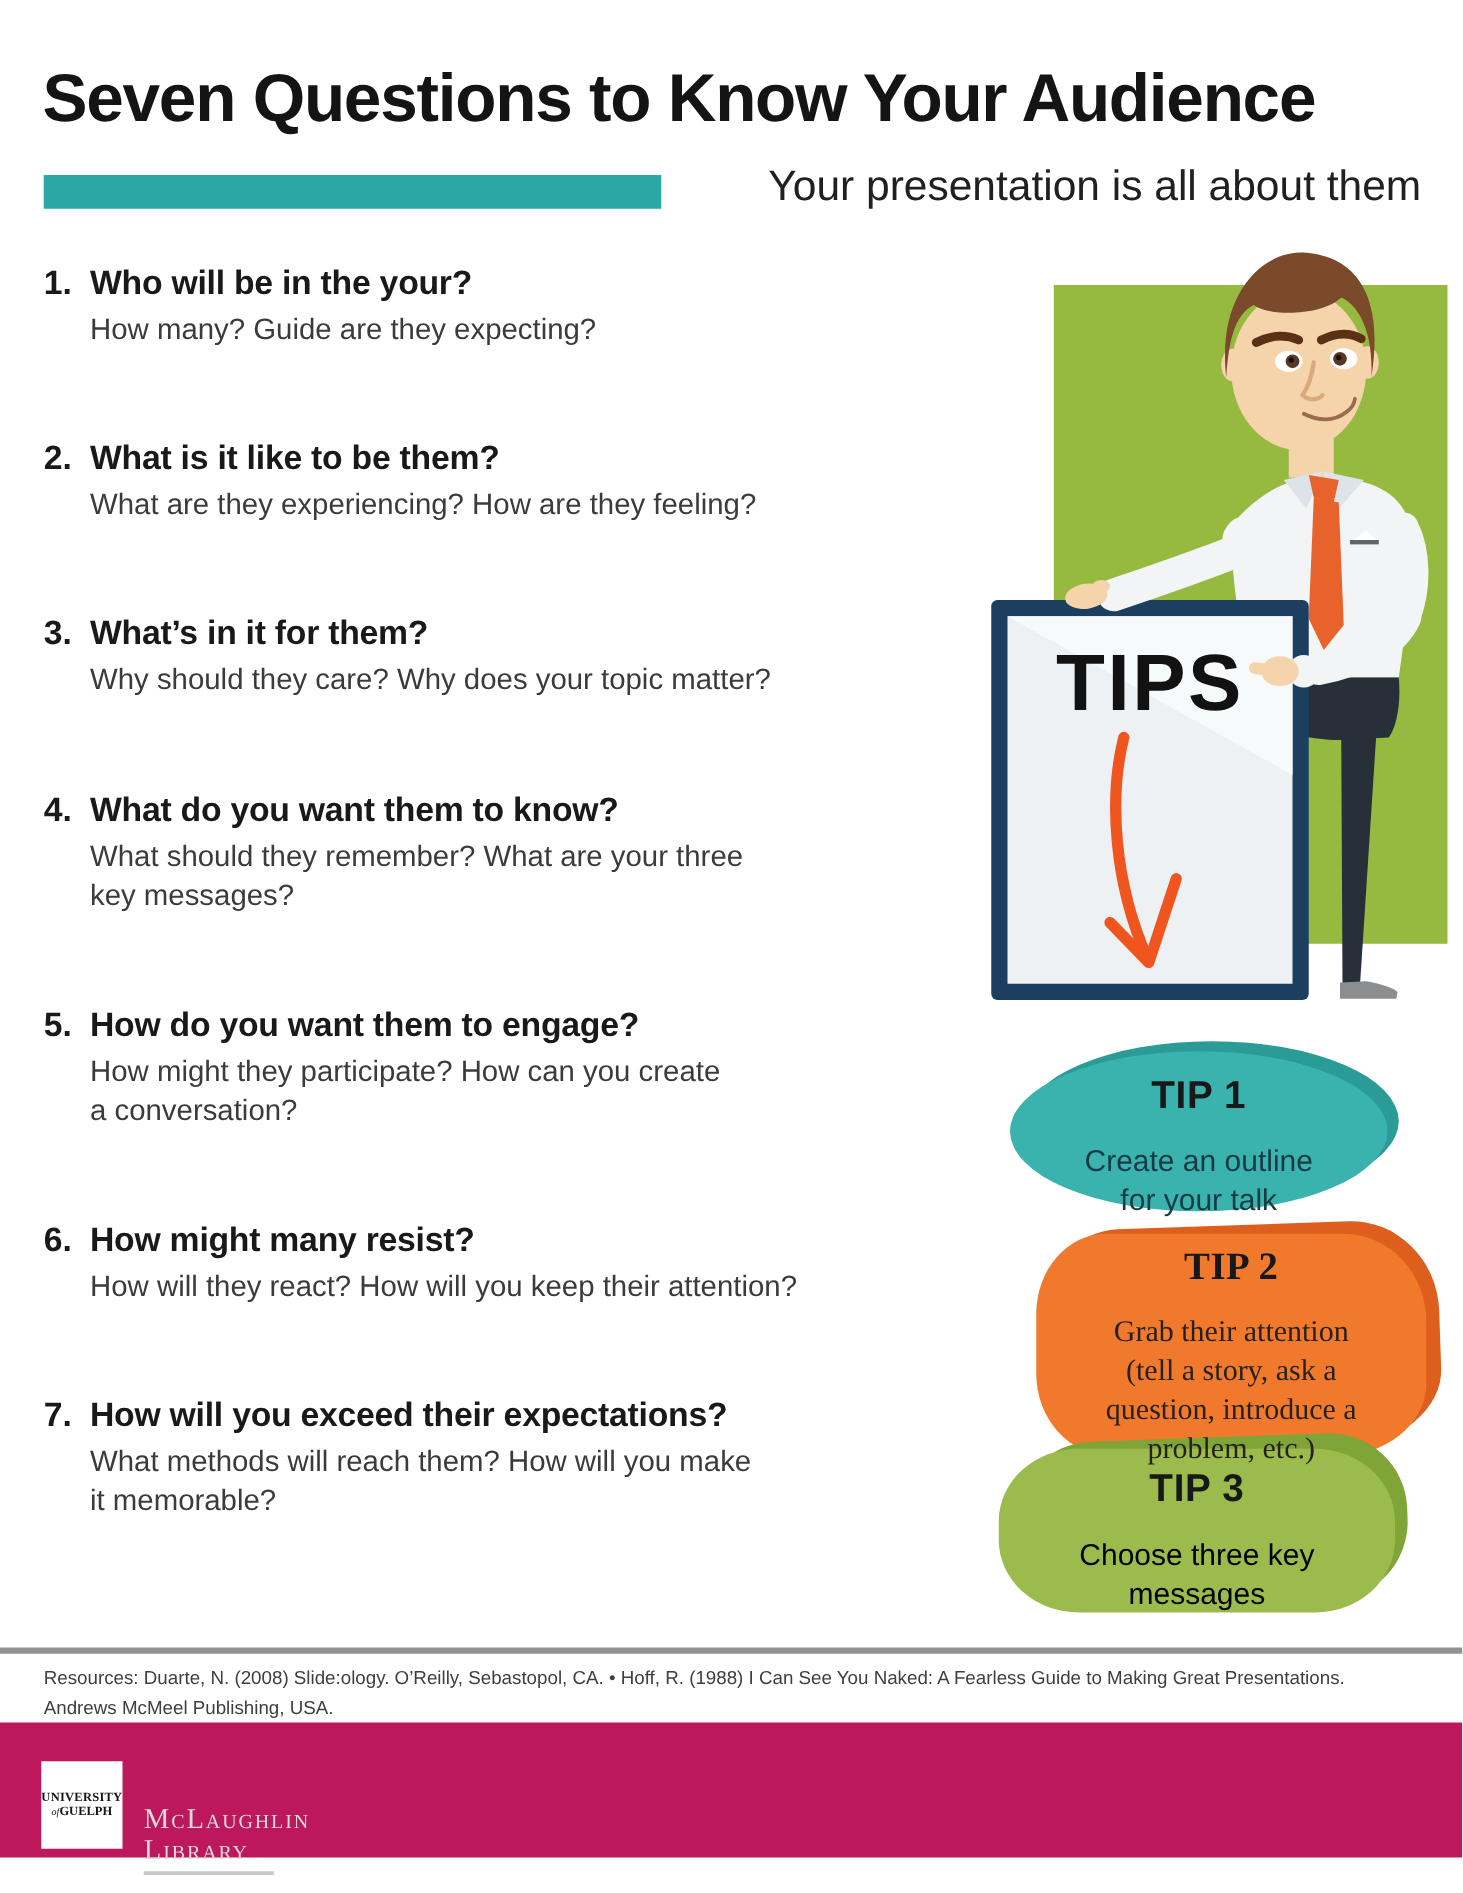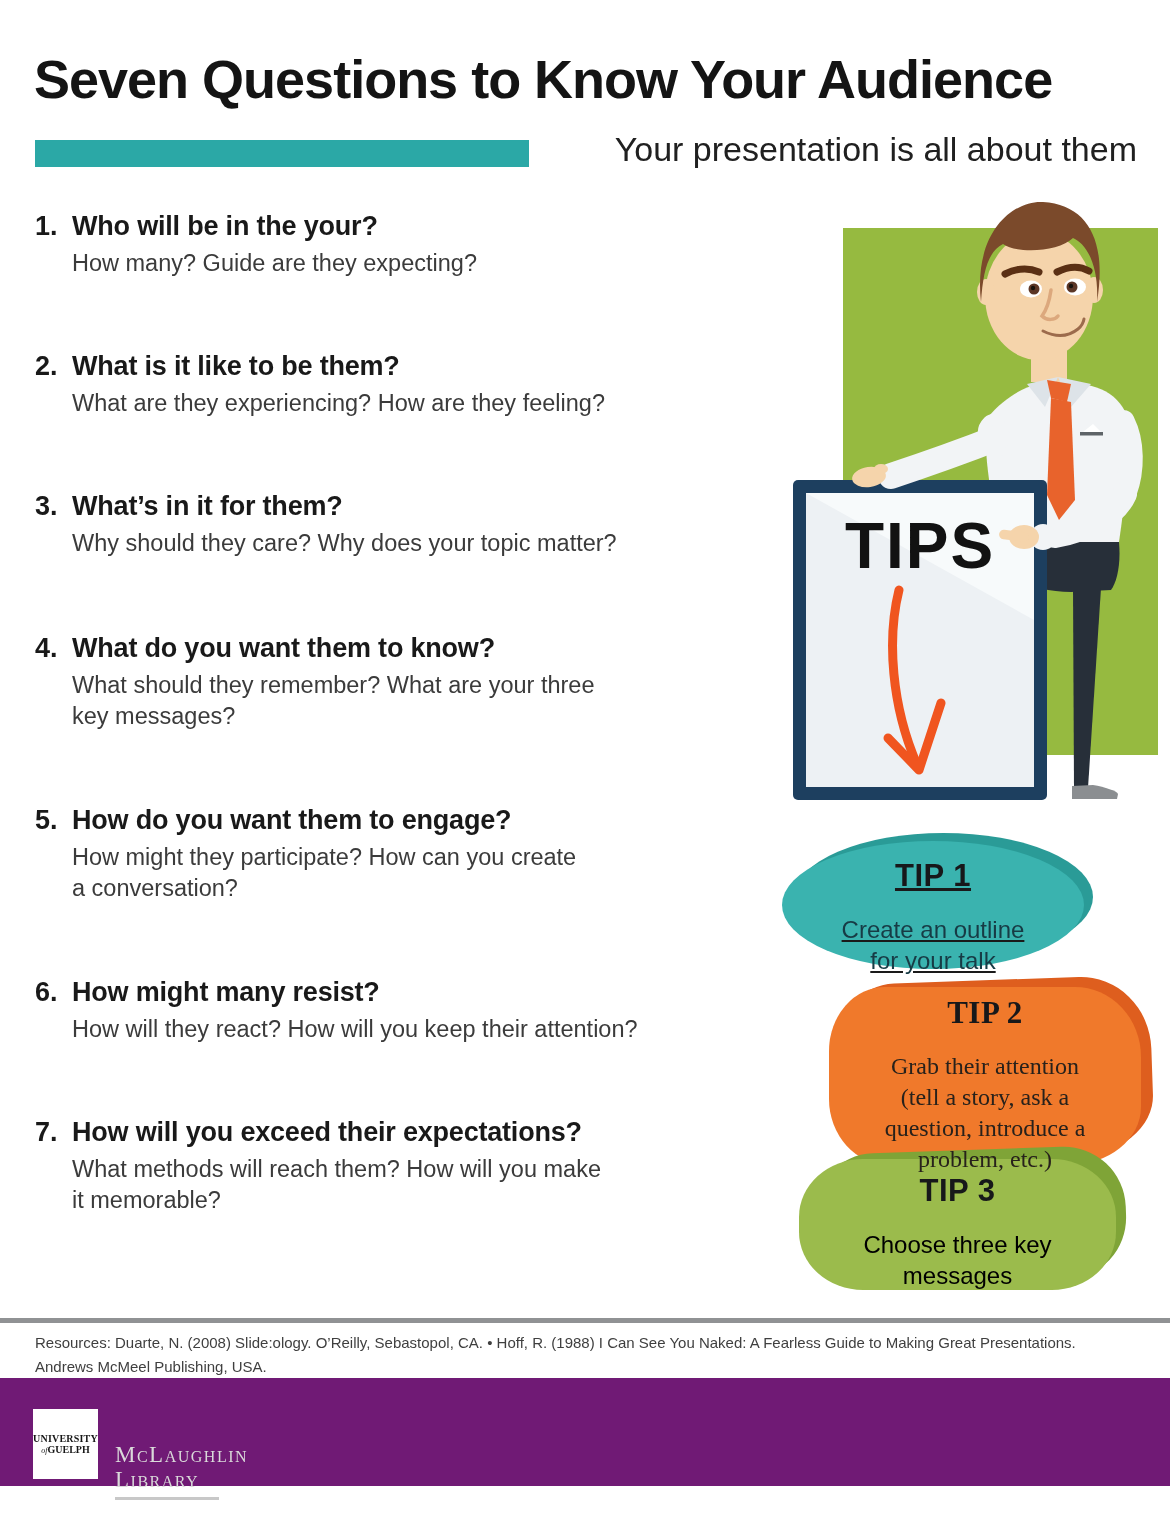--- a/index.html
+++ b/index.html
@@ -23,21 +23,21 @@
   
   .illu{position:absolute;left:775px;top:190px;width:395px;height:625px;}
 
   
   .tip{position:absolute;text-align:center;}
   .tip .back,.tip .front{position:absolute;}
   .tip .content{position:relative;z-index:1;}
   .tip-title{font-size:31px;font-weight:800;color:#17181a;letter-spacing:0.5px;}
   .tip-body{font-size:24px;line-height:31px;white-space:pre-line;margin-top:20px;}
 
-  .tip1{left:782px;top:841px;width:302px;height:128px;text-decoration:underline;}
+  .tip1{left:808px;top:841px;width:302px;height:128px;}
   .tip1 .back{left:12px;top:-8px;right:-9px;bottom:8px;background:#2A9B97;border-radius:50%;}
   .tip1 .front{left:0;top:0;right:0;bottom:0;background:#3AB3AF;border-radius:50%;}
   .tip1 .content{padding-top:17px;}
   .tip1 .tip-body{color:#173B45;}
 
   .tip2{left:829px;top:987px;width:312px;height:178px;}
   .tip2 .back{left:8px;top:-7px;right:-11px;bottom:5px;background:#DE5E1E;
               border-radius:60px 70px 80px 66px / 66px 74px 60px 70px;transform:rotate(-2deg);}
   .tip2 .front{left:0;top:0;right:0;bottom:0;background:#F0792B;
                border-radius:56px 66px 72px 60px / 64px 70px 58px 66px;}
@@ -47,21 +47,21 @@
   .tip3{left:799px;top:1159px;width:317px;height:131px;}
   .tip3 .back{left:14px;top:-9px;right:-10px;bottom:7px;background:#7FA437;
               border-radius:62px;transform:rotate(-2deg);}
   .tip3 .front{left:0;top:0;right:0;bottom:0;background:#9BBB4C;border-radius:64px / 58px;}
   .tip3 .content{padding-top:14px;}
   .tip3 .tip-body{color:#000000;}
 
   
   .divider{position:absolute;left:0;top:1318px;width:1170px;height:5px;background:#909294;}
   .resources{position:absolute;left:35px;top:1331px;font-size:15px;color:#3f3f3f;line-height:24px;width:1100px;}
-  .footer-band{position:absolute;left:0;top:1378px;width:1170px;height:108px;background:#701a75;}
+  .footer-band{position:absolute;left:0;top:1378px;width:1170px;height:108px;background:#be185d;}
   .logo-box{position:absolute;left:33px;top:31px;width:65px;height:70px;background:#ffffff;
             display:flex;flex-direction:column;align-items:center;justify-content:center;
             font-family:"Liberation Serif","DejaVu Serif",serif;color:#161616;}
   .logo-line1{font-size:10px;font-weight:700;letter-spacing:0.2px;line-height:11px;}
   .logo-line2{font-size:10px;font-weight:700;line-height:11px;}
   .logo-line2 .of{font-style:italic;font-weight:400;font-size:8px;}
   .library{position:absolute;left:115px;top:64px;font-family:Liberation Serif, serif;color:#DADADA;}
   .lib-line{font-variant:small-caps;font-size:23px;letter-spacing:1.5px;line-height:25px;}
   .lib-underline{position:absolute;left:115px;top:119px;width:104px;height:3px;background:#C8C8C8;}
 </style>

